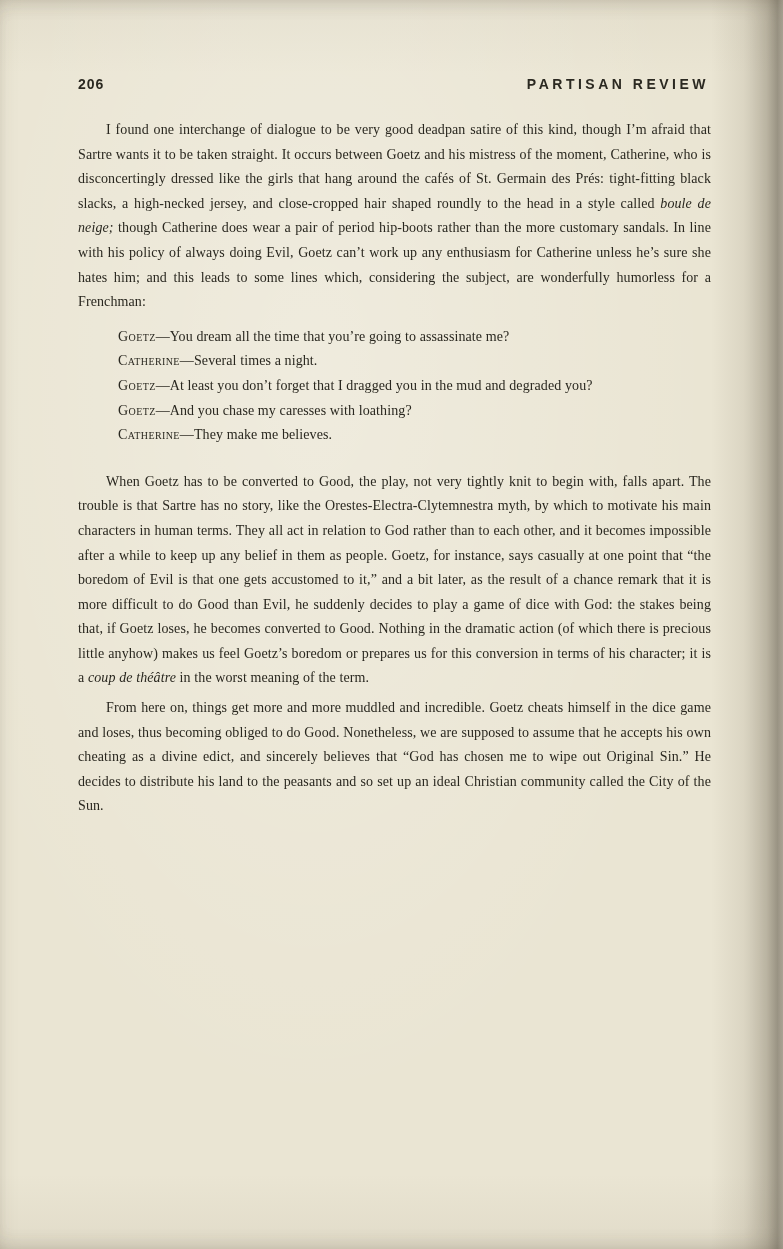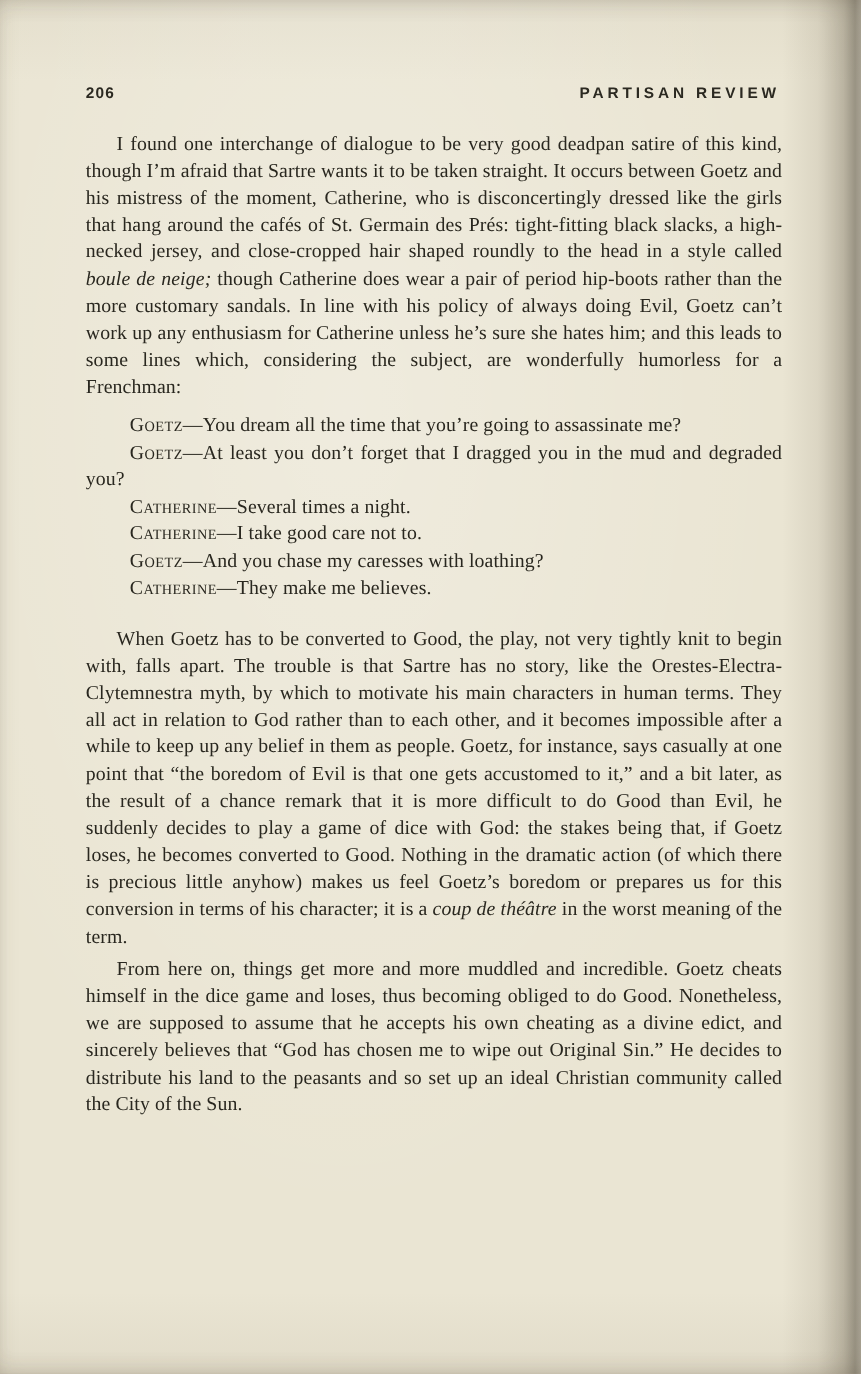--- a/index.html
+++ b/index.html
@@ -45,21 +45,21 @@
     font-family: "Liberation Sans", sans-serif;
     font-weight: bold;
     font-size: 14px;
     color: #2b2921;
   }
   .page-number { letter-spacing: 1px; }
   .journal-title { letter-spacing: 3.5px; margin-left: 28px; }
   .page-body {
     margin: 26px 72px 0 78px;
     text-align: justify;
-    font-size: 18px;
+    font-size: 14px;
     line-height: 24.6px;
     letter-spacing: 0.1px;
   }
   .para {
     margin: 0 0 5px 0;
     text-indent: 28px;
   }
   .dialogue {
     margin: 10px 0 22px 0;
   }
@@ -82,23 +82,22 @@
     <span class="page-number">206</span>
     <span class="journal-title">PARTISAN REVIEW</span>
   </header>
 
   <main class="page-body">
 
     <p class="para"><span>I found one interchange of dialogue to be very good deadpan satire of this kind, though I’m afraid that Sartre wants it to be taken straight. It occurs between Goetz and his mistress of the moment, Catherine, who is disconcertingly dressed like the girls that hang around the cafés of St. Germain des Prés: tight-fitting black slacks, a high-necked jersey, and close-cropped hair shaped roundly to the head in a style called </span><em>boule de neige;</em><span> though Catherine does wear a pair of period hip-boots rather than the more customary sandals. In line with his policy of always doing Evil, Goetz can’t work up any enthusiasm for Catherine unless he’s sure she hates him; and this leads to some lines which, considering the subject, are wonderfully humorless for a Frenchman:</span></p>
 
     <section class="dialogue">
       <p class="line"><span class="speaker">Goetz</span><span>—You dream all the time that you’re going to assassinate me?</span></p>
+      <p class="line"><span class="speaker">Catherine</span><span>—Several times a night.</span></p>
       <p class="line"><span class="speaker">Goetz</span><span>—At least you don’t forget that I dragged you in the mud and degraded you?</span></p>
-      <p class="line"><span class="speaker">Catherine</span><span>—Several times a night.</span></p>
-      <p class="line"><span class="speaker">Catherine</span><span>—I take good care not to.</span></p>
       <p class="line"><span class="speaker">Goetz</span><span>—And you chase my caresses with loathing?</span></p>
       <p class="line"><span class="speaker">Catherine</span><span>—They make me believes.</span></p>
     </section>
 
     <p class="para"><span>When Goetz has to be converted to Good, the play, not very tightly knit to begin with, falls apart. The trouble is that Sartre has no story, like the Orestes-Electra-Clytemnestra myth, by which to motivate his main characters in human terms. They all act in relation to God rather than to each other, and it becomes impossible after a while to keep up any belief in them as people. Goetz, for instance, says casually at one point that “the boredom of Evil is that one gets accustomed to it,” and a bit later, as the result of a chance remark that it is more difficult to do Good than Evil, he suddenly decides to play a game of dice with God: the stakes being that, if Goetz loses, he becomes converted to Good. Nothing in the dramatic action (of which there is precious little anyhow) makes us feel Goetz’s boredom or prepares us for this conversion in terms of his character; it is a </span><em>coup de théâtre</em><span> in the worst meaning of the term.</span></p>
 
     <p class="para"><span>From here on, things get more and more muddled and incredible. Goetz cheats himself in the dice game and loses, thus becoming obliged to do Good. Nonetheless, we are supposed to assume that he accepts his own cheating as a divine edict, and sincerely believes that “God has chosen me to wipe out Original Sin.” He decides to distribute his land to the peasants and so set up an ideal Christian community called the City of the Sun.</span></p>
 
   </main>
 

